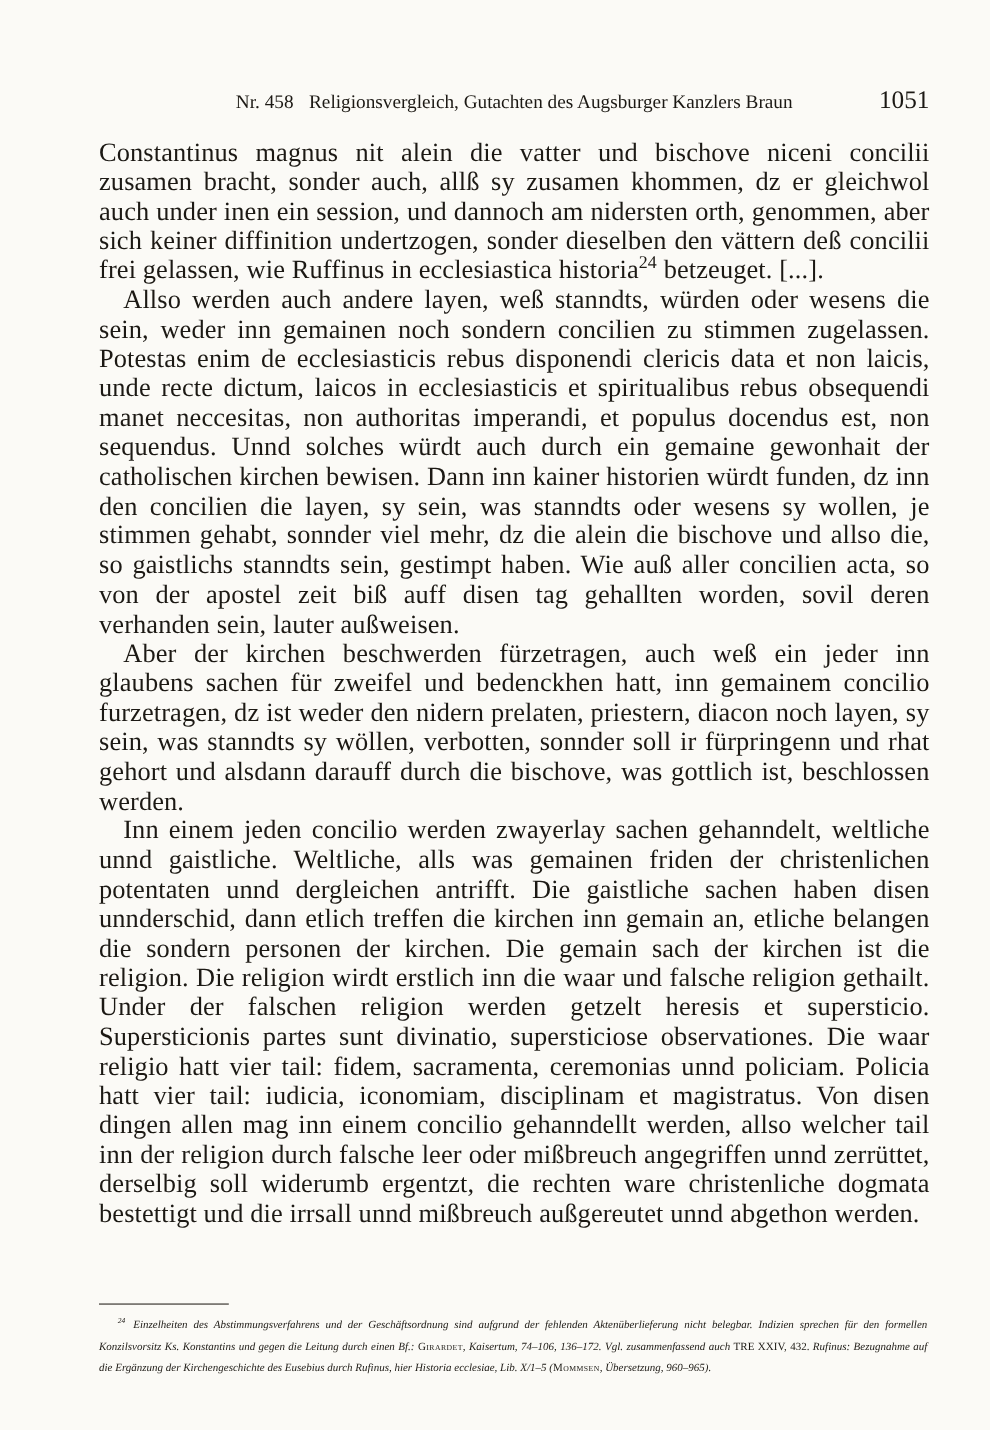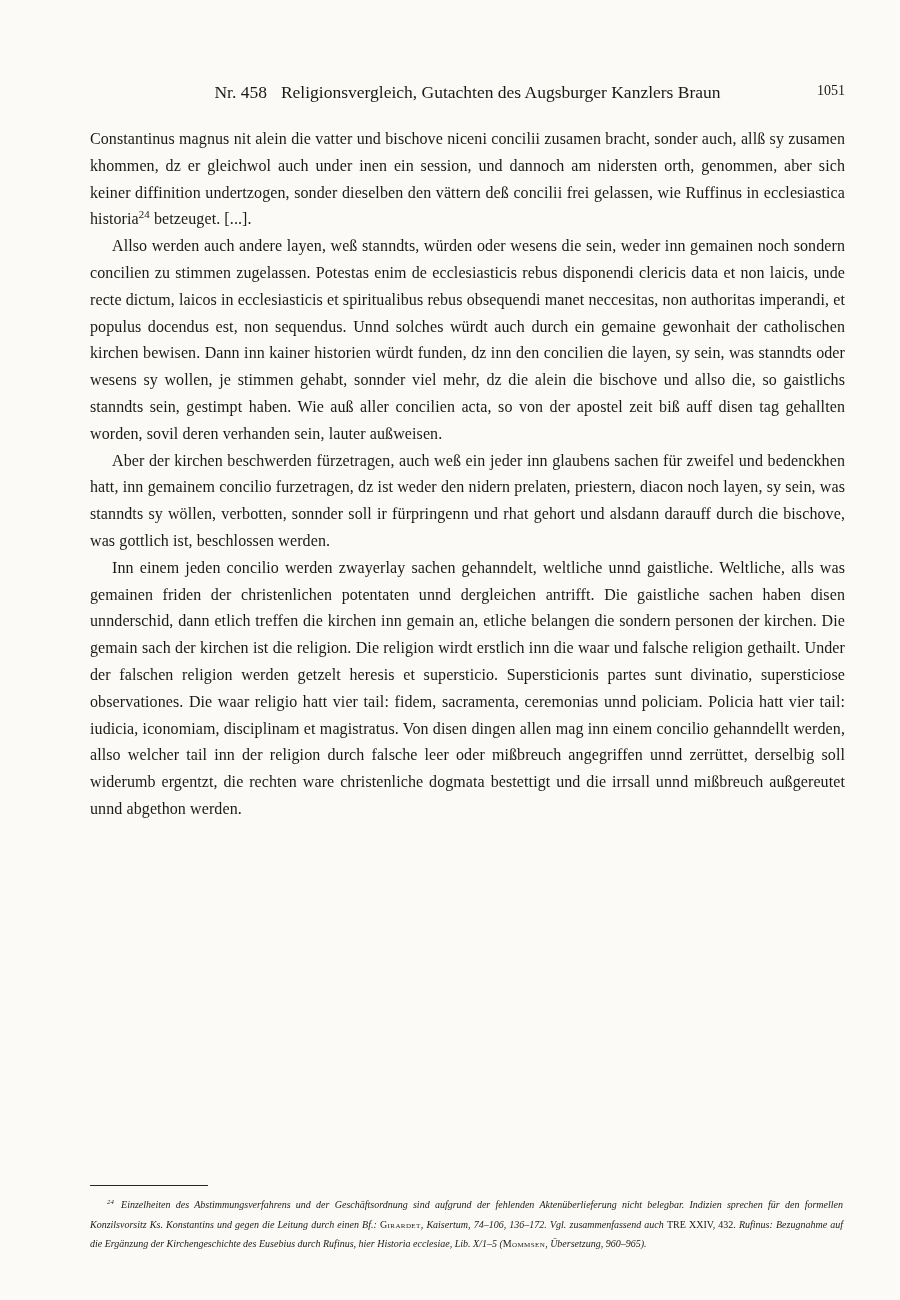--- a/index.html
+++ b/index.html
@@ -28,25 +28,25 @@
   .header-center {
     width: 100%;
     text-align: center;
     white-space: nowrap;
   }
   .doc-number { margin-right: 14px; }
   .page-number {
     position: absolute;
     right: 0;
     top: -1px;
-    font-size: 14px;
+    font-size: 23px;
   }
   .body-text {
     text-align: justify;
-    font-size: 16px;
+    font-size: 24px;
     line-height: 26.8px;
     letter-spacing: 0.1px;
   }
   .para { text-indent: 22px; }
   .para.no-indent { text-indent: 0; }
   .fn-ref {
     font-size: 0.68em;
     vertical-align: super;
     line-height: 0;
   }

